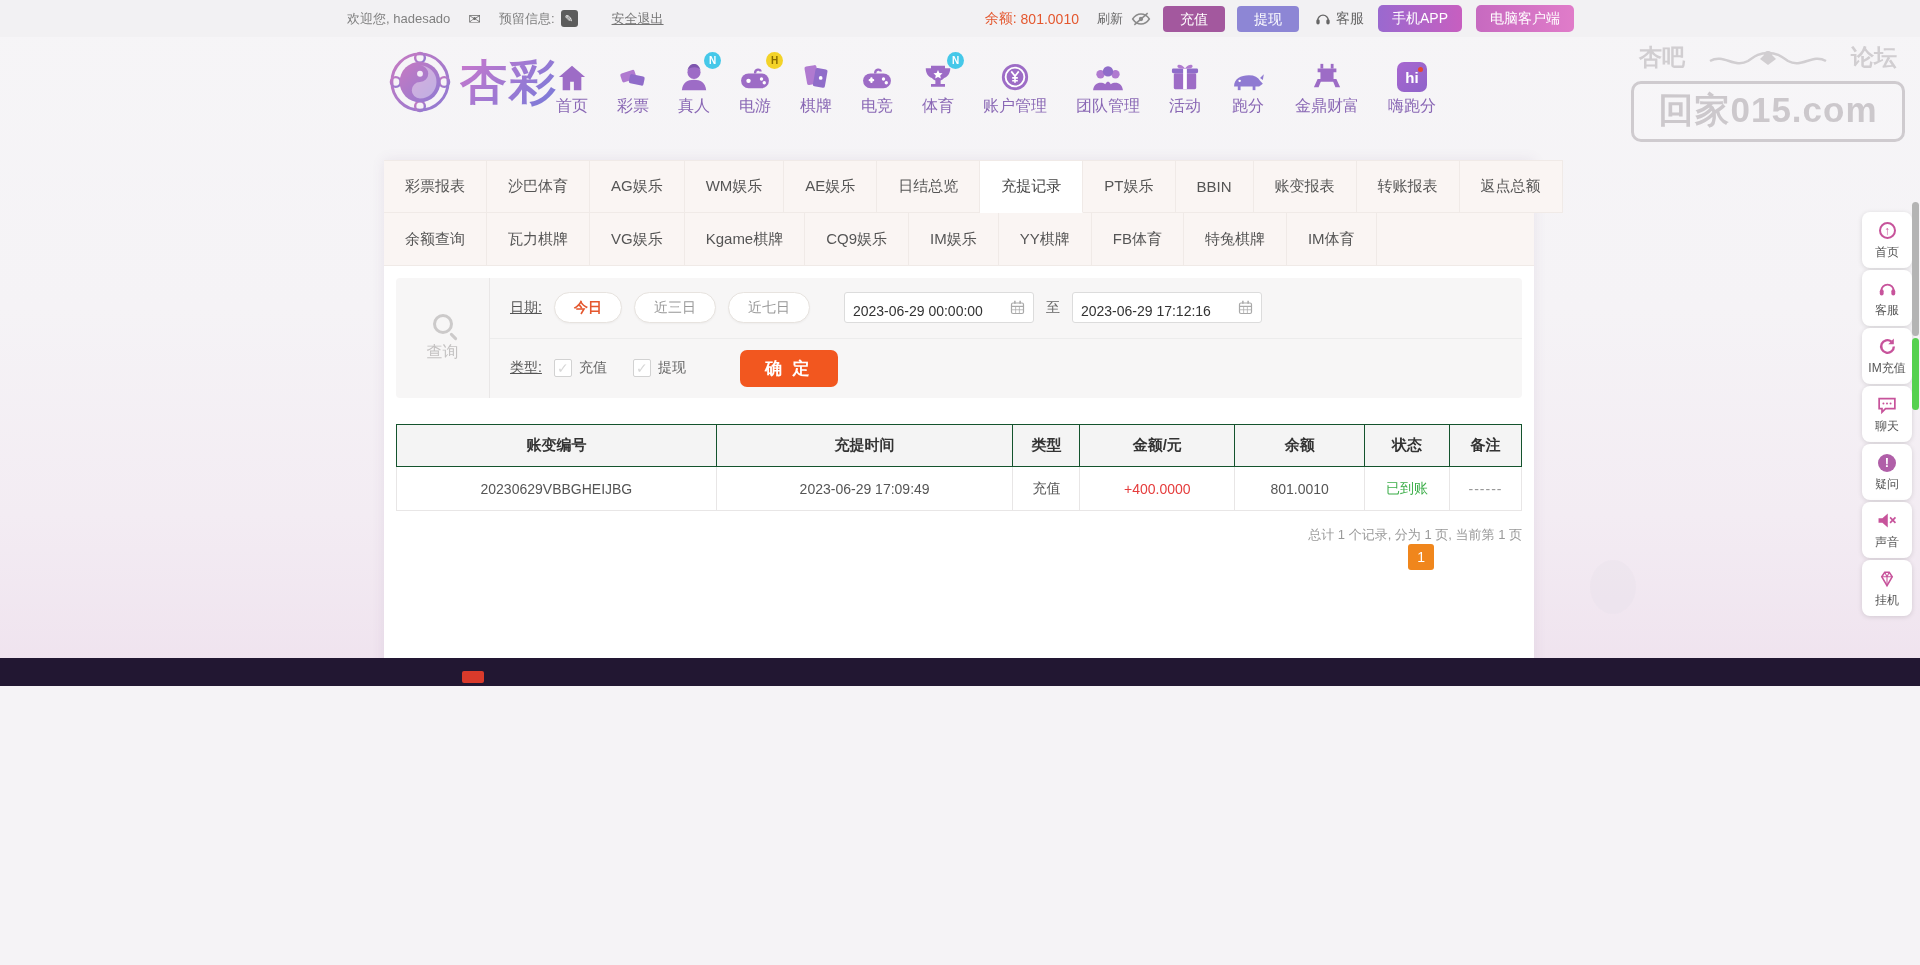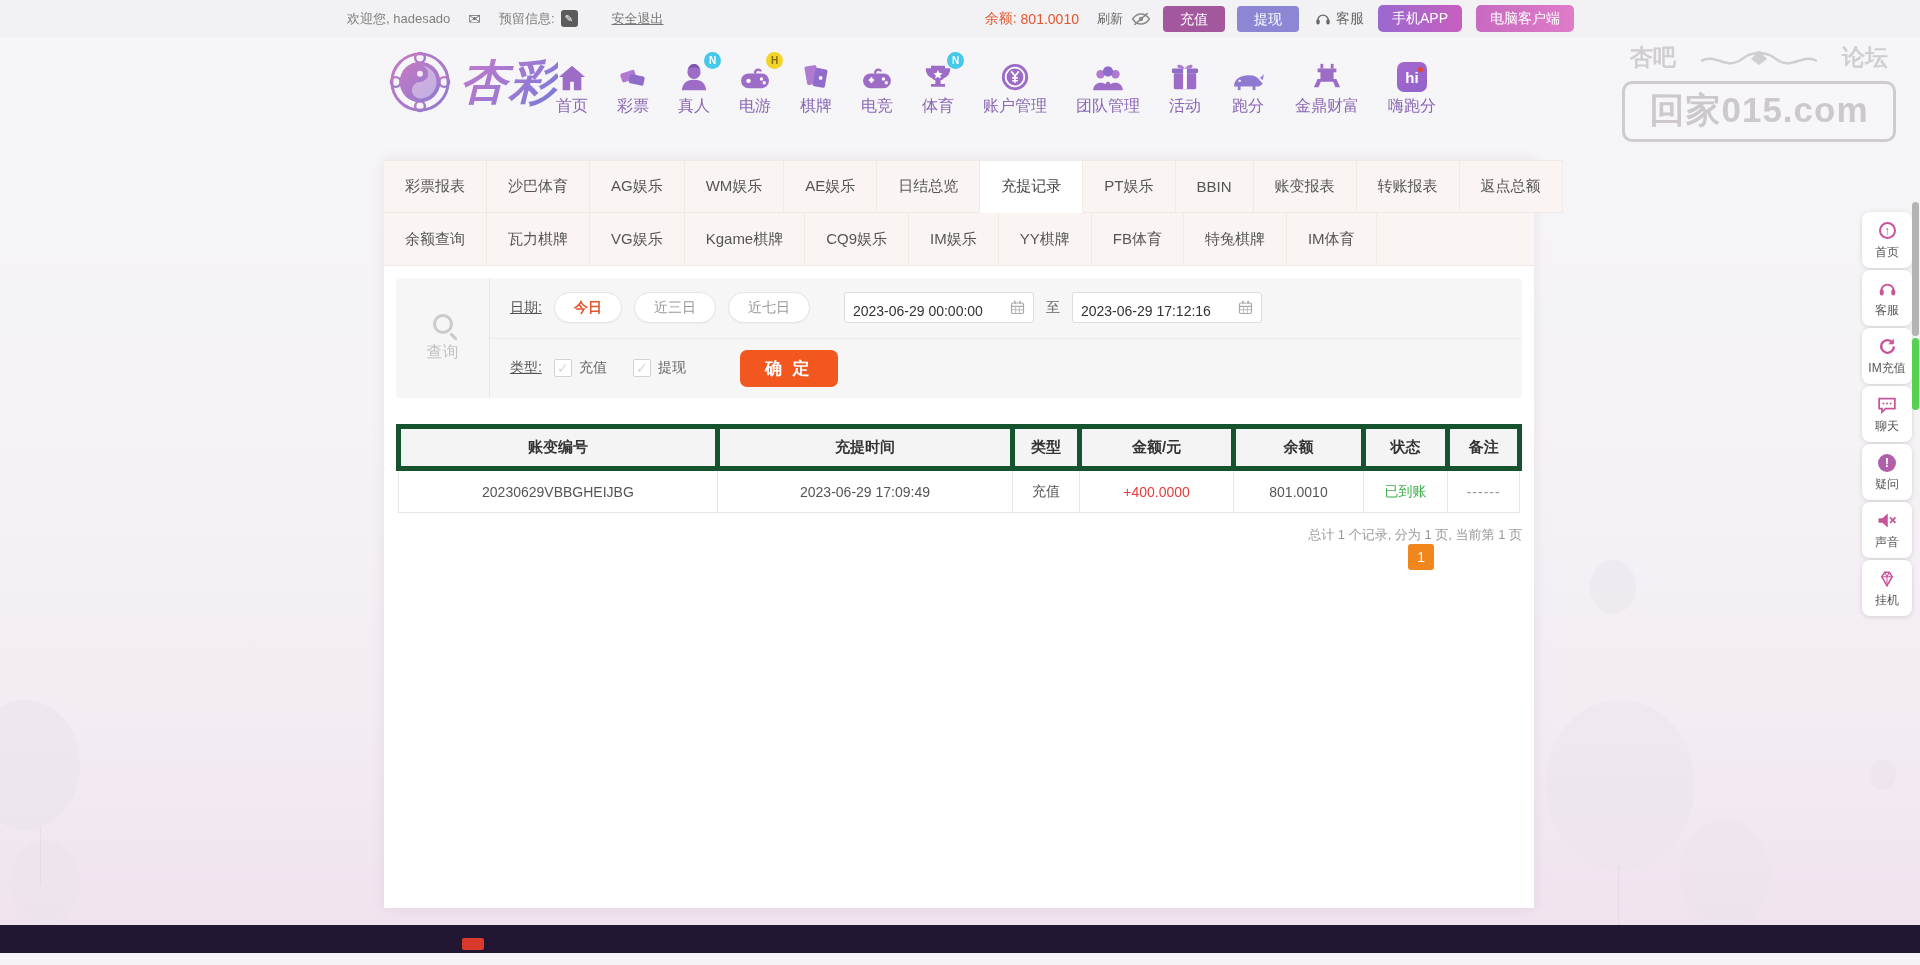--- a/index.html
+++ b/index.html
@@ -2,21 +2,21 @@
 <html><head>
 <meta charset="utf-8">
 <style>
   * { margin:0; padding:0; box-sizing:border-box; }
   html,body { width:1920px; height:965px; }
   body {
     font-family:"Liberation Sans","DejaVu Sans",sans-serif;
     background:#f5f3f6;
     overflow:hidden;
   }
-  #app { position:relative; width:1920px; height:953px;
+  #app { position:relative; width:1920px; height:686px;
     background:linear-gradient(180deg,#f6f5f7 0%,#f5f3f6 45%,#f3ecf3 75%,#efe2ee 100%);
     overflow:hidden; }
 
   
   .bg-decor { position:absolute; border-radius:50%; background:#e9e2ec; opacity:.45; }
   .bg-line { position:absolute; width:1px; background:#ddd2e0; opacity:.5; }
 
   
   .topbar { position:absolute; top:0; left:0; width:100%; height:37px; background:#f2f1f3; }
   .topbar-inner { position:absolute; left:347px; right:346px; top:0; height:37px;
@@ -39,38 +39,38 @@
   .tb-pill { height:27px; line-height:27px; padding:0 14px; border-radius:5px; color:#fff;
     font-size:14px; margin-left:14px; cursor:pointer; }
   .tb-pill.app { background:linear-gradient(90deg,#9a69cf,#c75fc0); }
   .tb-pill.pc  { background:linear-gradient(90deg,#c76ac0,#e07cc9); }
 
   
   .logo { position:absolute; left:388px; top:50px; display:flex; align-items:center; cursor:pointer; }
   .logo-text { font-size:47px; font-weight:bold; letter-spacing:2px; margin-left:8px;
     background:linear-gradient(135deg,#c478cd 10%,#7b7ad8 90%);
     -webkit-background-clip:text; background-clip:text; color:transparent;
-    font-style:italic; }
+    }
   .mainnav { position:absolute; left:556px; top:58px; display:flex; gap:29px; }
   .nav-item { display:flex; flex-direction:column; align-items:center; cursor:pointer; position:relative; }
   .nav-ico { height:34px; display:flex; align-items:flex-end; justify-content:center; position:relative; }
   .nav-ico svg { display:block; }
   .nav-label { font-size:16px; color:#8a68b5; margin-top:4px; white-space:nowrap; }
   .nav-badge { position:absolute; top:-6px; right:-12px; width:17px; height:17px; border-radius:50%;
     font-size:10px; font-weight:bold; color:#fff; display:flex; align-items:center; justify-content:center; }
   .nav-badge.n { background:#45c8e9; }
   .nav-badge.h { background:#f3d328; color:#8a6d00; }
   .hi-app { width:30px; height:30px; border-radius:7px; background:linear-gradient(135deg,#a767d0,#8f63c9);
     color:#fff; font-weight:bold; font-size:15px; display:flex; align-items:center; justify-content:center;
     position:relative; }
   .hi-app::after { content:""; position:absolute; top:5px; right:4px; width:5px; height:5px;
     border-radius:50%; background:#e6452f; }
 
   
-  .watermark { position:absolute; top:42px; right:24px; width:274px; opacity:.9; }
+  .watermark { position:absolute; top:42px; right:15px; width:274px; opacity:.9; }
   .wm-title { display:flex; align-items:center; justify-content:space-between; padding:0 8px;
     font-size:23px; font-weight:bold; color:#cdcacd; }
   .wm-flourish { flex:1; margin:0 6px; }
   .wm-box { margin-top:8px; border:3px solid #cbc7cb; border-radius:10px; text-align:center;
     font-size:35px; font-weight:bold; color:#c8c4c8; padding:3px 0 5px; letter-spacing:1px;
     background:rgba(255,255,255,.15); }
 
   
   .card { position:absolute; left:384px; top:160px; width:1150px; height:748px; background:#fff;
     box-shadow:0 0 12px rgba(110,80,130,.10); }
@@ -107,21 +107,21 @@
   .to-label { color:#666; font-size:14px; }
   .chk-wrap { display:flex; align-items:center; gap:7px; margin-right:14px; cursor:pointer; }
   .chk { width:18px; height:18px; background:#fff; border:1px solid #d2d2d2; border-radius:2px;
     display:flex; align-items:center; justify-content:center; color:#d8d8d8; font-size:14px; }
   .chk-label { font-size:14px; color:#666; }
   .submit-btn { margin-left:28px; height:37px; padding:0 25px; background:#f2571f; border:none;
     border-radius:7px; color:#fff; font-size:17px; font-weight:bold; letter-spacing:3px; cursor:pointer; }
 
   
   .records { position:absolute; left:12px; top:264px; width:1126px; border-collapse:collapse; }
-  .records th { height:42px; background:#f4f4f4; border:5px solid #14532d; font-size:15px; color:#333;
+  .records th { height:42px; background:#f4f4f4; border:1px solid #14532d; font-size:15px; color:#333;
     font-weight:bold; }
   .records td { height:44px; background:#fff; border:1px solid #e8e6e6; font-size:14px; color:#555;
     text-align:center; }
   td.amount { color:#e53c3c; }
   td.status { color:#3faf4c; }
   td.remark { color:#999; letter-spacing:1px; }
 
   
   .pager { position:absolute; right:12px; top:366px; display:flex; align-items:center;flex-direction:column; }
   .pager-text { font-size:13px; color:#999; }

